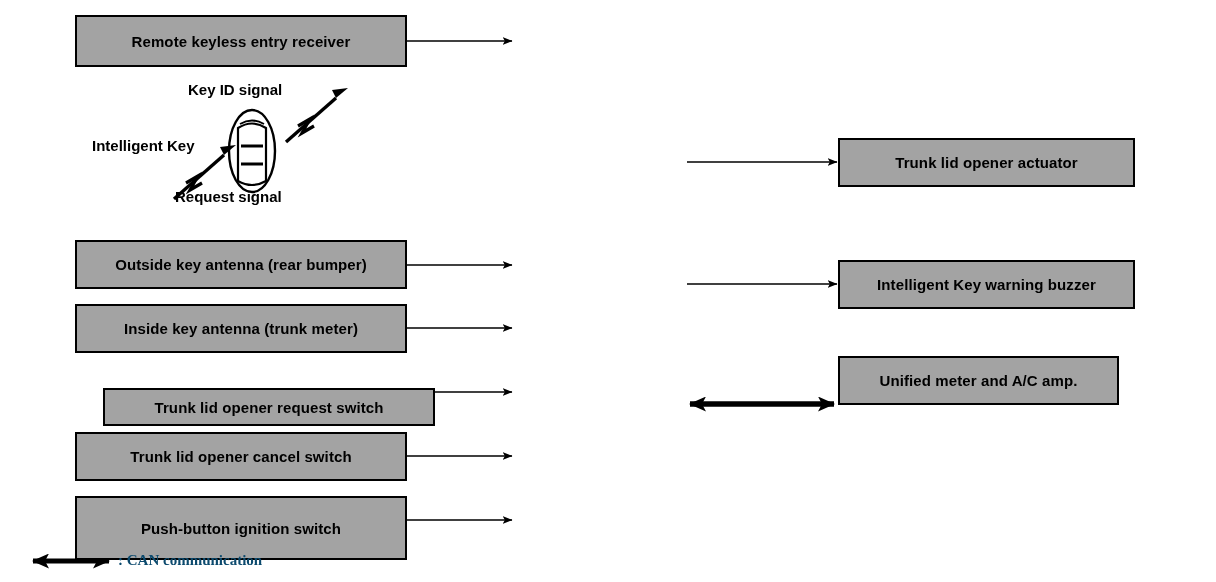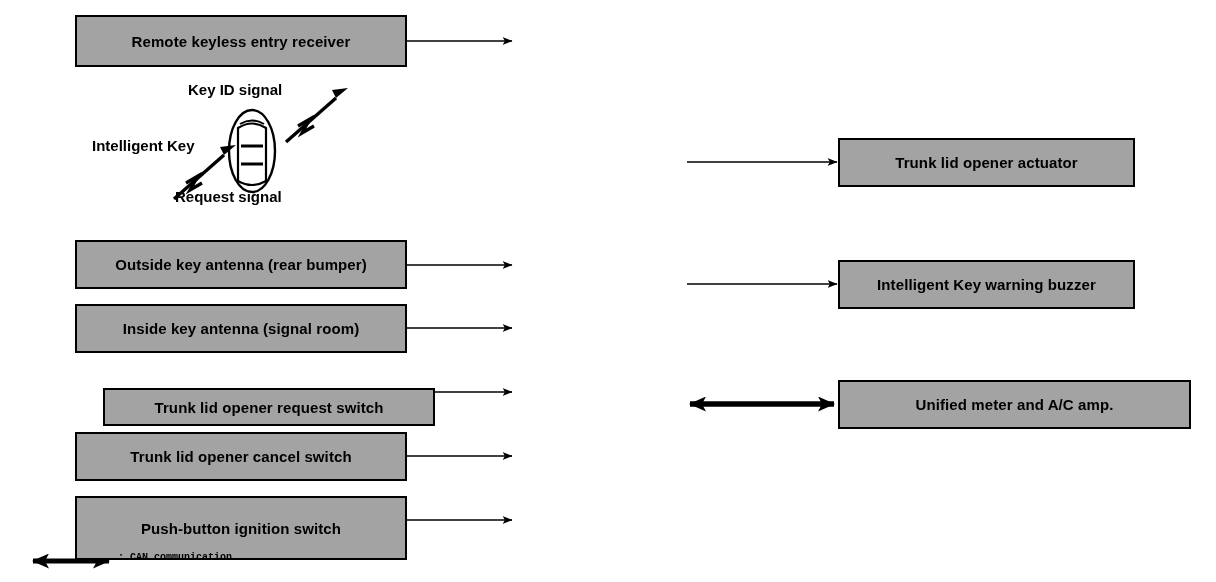--- a/index.html
+++ b/index.html
@@ -42,24 +42,24 @@
   .free-label {
     position: absolute;
     font-family: "Liberation Sans", sans-serif;
     font-size: 15px;
     font-weight: bold;
     color: #000000;
     white-space: nowrap;
   }
   .legend-label {
     position: absolute;
-    font-family: Liberation Mono, monospace;
-    font-size: 10px;
+    font-family: Liberation Serif, serif;
+    font-size: 15px;
     font-weight: bold;
-    color: #000000;
+    color: #0c4a6e;
     white-space: nowrap;
   }
 </style>
 </head>
 <body>
 
 <div id="diagram-root">
 
   <svg id="diagram-svg" viewBox="0 0 1216 582">
     <defs>
@@ -111,21 +111,21 @@
 
   <div class="node-box" style="left:75px; top:15px; width:332px; height:52px;">
     <span>Remote keyless entry receiver</span>
   </div>
 
   <div class="node-box" style="left:75px; top:240px; width:332px; height:49px;">
     <span>Outside key antenna (rear bumper)</span>
   </div>
 
   <div class="node-box" style="left:75px; top:304px; width:332px; height:49px;">
-    <span>Inside key antenna (signal room)</span>
+    <span>Inside key antenna (trunk meter)</span>
   </div>
 
   <div class="node-box" style="left:75px; top:388px; width:332px; height:38px;margin-left:28px;">
     <span>Trunk lid opener request switch</span>
   </div>
 
   <div class="node-box" style="left:75px; top:432px; width:332px; height:49px;">
     <span>Trunk lid opener cancel switch</span>
   </div>
 
@@ -134,21 +134,21 @@
   </div>
 
   <div class="node-box" style="left:838px; top:260px; width:297px; height:49px;">
     <span>Intelligent Key warning buzzer</span>
   </div>
 
   <div class="node-box" style="left:838px; top:138px; width:297px; height:49px;">
     <span>Trunk lid opener actuator</span>
   </div>
 
-  <div class="node-box" style="left:838px; top:380px; width:353px; height:49px;">
+  <div class="node-box" style="left:838px; top:356px; width:281px; height:49px;">
     <span>Unified meter and A/C amp.</span>
   </div>
 
   <div class="free-label" style="left:188px; top:81px;">Key ID signal</div>
 
   <div class="free-label" style="left:92px; top:137px;">Intelligent Key</div>
 
   <div class="free-label" style="left:175px; top:188px;">Request signal</div>
 
   <div class="legend-label" style="left:118px; top:552px;">: CAN communication</div>

